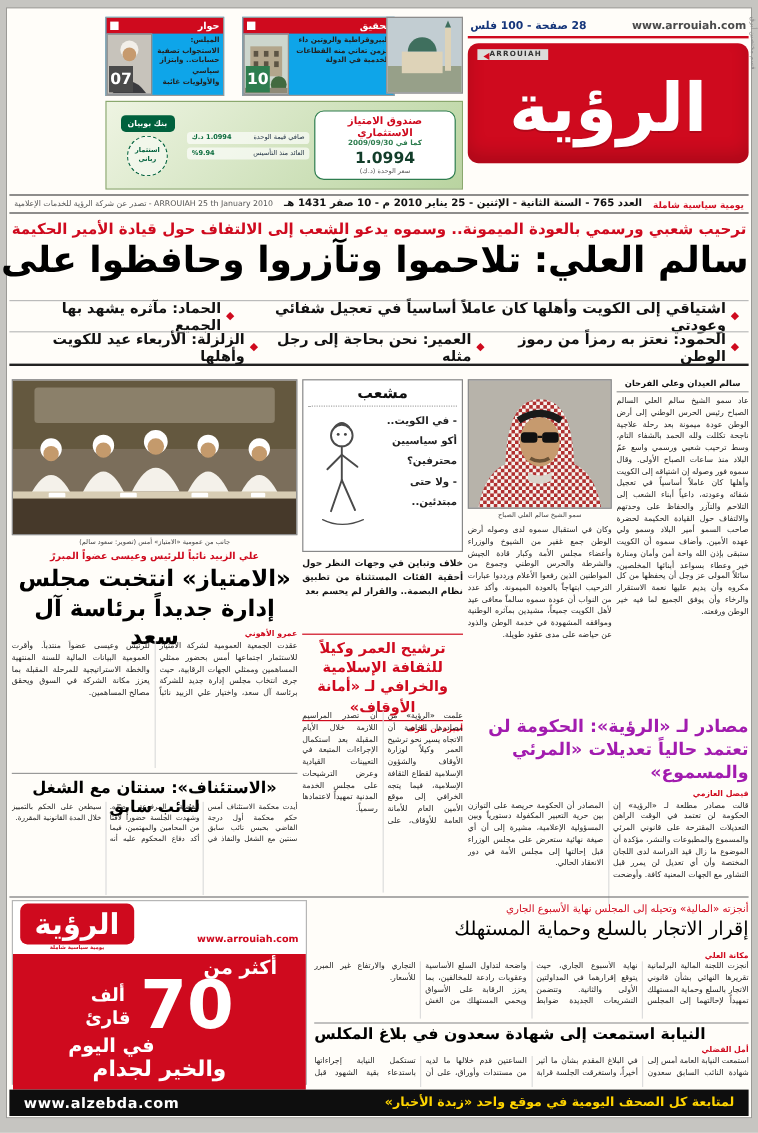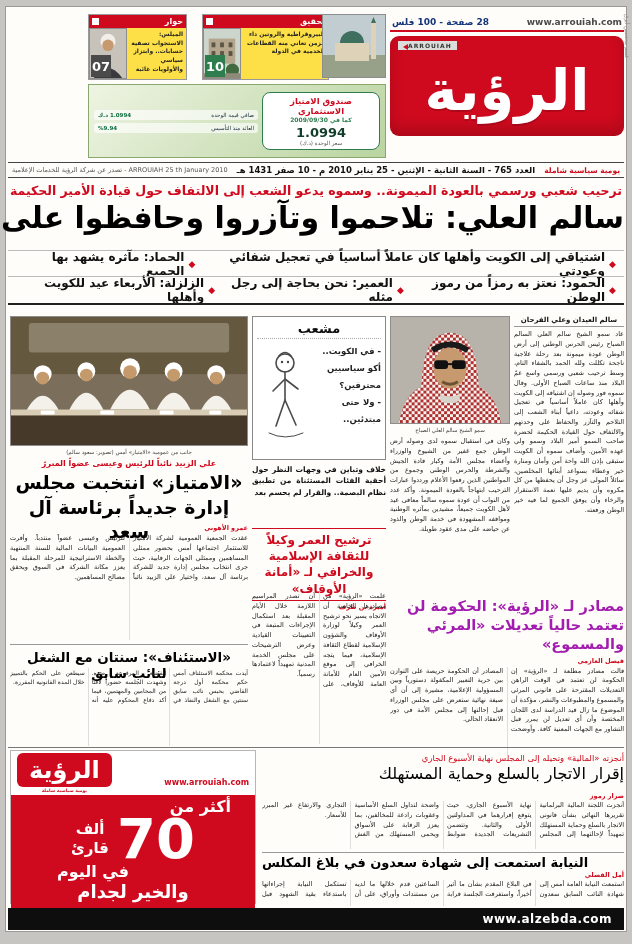--- a/index.html
+++ b/index.html
@@ -9,21 +9,21 @@
   .sheet{position:absolute;left:5px;top:6px;width:622px;height:926px;background:#fffdf9;border:1px solid #9b9a96}
   .edge-note{position:absolute;left:624px;top:14px;writing-mode:vertical-rl;font-size:5.5px;color:#8a8a8a;letter-spacing:1px}
   
   .topstrip{left:390px;top:14px;width:234px;height:18px;display:flex;justify-content:space-between;align-items:center;border-bottom:2px solid #cf0a1e;padding:0 2px}
   .site{font-size:9px;font-weight:bold;color:#4a4a4a}
   .pages{font-size:9px;font-weight:bold;color:#15357a}
   .masthead{left:390px;top:36px;width:234px;height:100px;background:#cf0a1e;border-radius:9px;box-shadow:inset 0 -8px 14px rgba(0,0,0,.16)}
   .m-tab{position:absolute;left:8px;top:5px;background:#dcdcda;color:#333;font-size:6px;font-weight:bold;padding:1px 5px 1px 10px;letter-spacing:1px}
   .m-tab:before{content:"";position:absolute;left:2px;top:3px;border:3px solid transparent;border-right:5px solid #cf0a1e}
   .m-logo{position:absolute;inset:0;display:flex;align-items:center;justify-content:center;color:#fff;font-size:56px;font-weight:bold;padding-top:8px;text-shadow:0 2px 0 rgba(0,0,0,.14)}
-  .teaser{top:14px;height:66px;border:1px solid #999;background:#fde047}
+  .teaser{top:14px;height:66px;border:1px solid #999;background:#0ea5e9}
   .t1{left:88px;width:99px}.t2{left:202px;width:127px}
   .t-head{height:13px;background:#cf0a1e;color:#fff;display:flex;align-items:center;justify-content:space-between;padding:0 3px}
   .t-tag{font-size:8px;font-weight:bold}
   .t-sq{width:7px;height:7px;background:#fff}
   .t-body{display:flex;height:51px}
   .t-text{flex:1;font-size:6px;font-weight:bold;color:#222;padding:2px 3px;line-height:1.45;text-align:right}
   .t-img{width:38px;height:51px;flex:0 0 38px}
   .t-num{position:absolute;left:2px;bottom:2px;width:20px;height:22px;color:#fff;font-size:13px;font-weight:bold;display:flex;align-items:center;justify-content:center}
   .n1{background:#4a4a4a}.n2{background:#2e7d4f}
   .minishot{left:322px;top:14px;width:64px;height:64px;border:1px solid #999}
@@ -206,20 +206,24 @@
   </div>
   <div class="ad-mid">
     <div class="ad-row">
       <span>صافي قيمة الوحدة</span>
       <span class="v">1.0994 د.ك</span>
     </div>
     <div class="ad-row">
       <span>العائد منذ التأسيس</span>
       <span class="v">%9.94</span>
     </div>
+  </div>
+  <div class="ad-left">
+    <span class="ad-bank">بنك بوبيان</span>
+    <span class="ad-stamp">استثمار رباني</span>
   </div>
 </div>
 
 <div class="abs dateline">
   <span class="d-tag">يومية سياسية شاملة</span>
   <span class="d-issue">العدد 765 - السنة الثانية - الإثنين - 25 يناير 2010 م - 10 صفر 1431 هـ</span>
   <span class="d-latin">ARROUIAH 25 th January 2010 - تصدر عن شركة الرؤية للخدمات الإعلامية</span>
 </div>
 
 <div class="abs kicker">ترحيب شعبي ورسمي بالعودة الميمونة.. وسموه يدعو الشعب إلى الالتفاف حول قيادة الأمير الحكيمة</div>
@@ -360,21 +364,21 @@
 <div class="abs imthead">«الامتياز» انتخبت مجلس إدارة جديداً برئاسة آل سعد</div>
 <div class="abs imtby byline">عمرو الأهوني</div>
 <div class="abs imttext tiny c2">عقدت الجمعية العمومية لشركة الامتياز للاستثمار اجتماعها أمس بحضور ممثلي المساهمين وممثلي الجهات الرقابية، حيث جرى انتخاب مجلس إدارة جديد للشركة برئاسة آل سعد، واختيار علي الزبيد نائباً للرئيس وعيسى عضواً منتدباً. وأقرت العمومية البيانات المالية للسنة المنتهية والخطة الاستراتيجية للمرحلة المقبلة بما يعزز مكانة الشركة في السوق ويحقق مصالح المساهمين.</div>
 <div class="abs dv1"></div>
 <div class="abs istihead">«الاستئناف»: سنتان مع الشغل لنائب سابق</div>
 <div class="abs istitext tiny c3">أيدت محكمة الاستئناف أمس حكم محكمة أول درجة القاضي بحبس نائب سابق سنتين مع الشغل والنفاذ في القضية المرفوعة ضده. وشهدت الجلسة حضوراً لافتاً من المحامين والمهتمين، فيما أكد دفاع المحكوم عليه أنه سيطعن على الحكم بالتمييز خلال المدة القانونية المقررة.</div>
 
 <div class="abs botrule"></div>
 <div class="abs iqkick">أنجزته «المالية» وتحيله إلى المجلس نهاية الأسبوع الجاري</div>
 <div class="abs iqhead">إقرار الاتجار بالسلع وحماية المستهلك</div>
-<div class="abs iqby byline">ضرار رموز</div>
+<div class="abs iqby byline">مكانة العلي</div>
 <div class="abs iqtext tiny c4">أنجزت اللجنة المالية البرلمانية تقريرها النهائي بشأن قانوني الاتجار بالسلع وحماية المستهلك تمهيداً لإحالتهما إلى المجلس نهاية الأسبوع الجاري، حيث يتوقع إقرارهما في المداولتين الأولى والثانية. وتتضمن التشريعات الجديدة ضوابط واضحة لتداول السلع الأساسية وعقوبات رادعة للمخالفين، بما يعزز الرقابة على الأسواق ويحمي المستهلك من الغش التجاري والارتفاع غير المبرر للأسعار.</div>
 <div class="abs dv2"></div>
 <div class="abs nihead">النيابة استمعت إلى شهادة سعدون في بلاغ المكلس</div>
 <div class="abs niby byline">أمل الفضلي</div>
 <div class="abs nitext tiny c4">استمعت النيابة العامة أمس إلى شهادة النائب السابق سعدون في البلاغ المقدم بشأن ما أثير أخيراً، واستغرقت الجلسة قرابة الساعتين قدم خلالها ما لديه من مستندات وأوراق، على أن تستكمل النيابة إجراءاتها باستدعاء بقية الشهود قبل التصرف في البلاغ.</div>
 
 <div class="abs promo">
   <div class="p-head">
     <span class="p-url">www.arrouiah.com</span>
     <span class="p-logo">
@@ -390,14 +394,15 @@
         <span>ألف</span>
         <span>قارئ</span>
       </span>
     </div>
     <div class="p-l3">في اليوم</div>
     <div class="p-l4">والخير لجدام</div>
   </div>
 </div>
 
 <div class="abs fbar">
+  <span class="f-promo">لمتابعة كل الصحف اليومية في موقع واحد «زبدة الأخبار»</span>
   <span class="f-url">www.alzebda.com</span>
 </div>
 
 </body></html>

